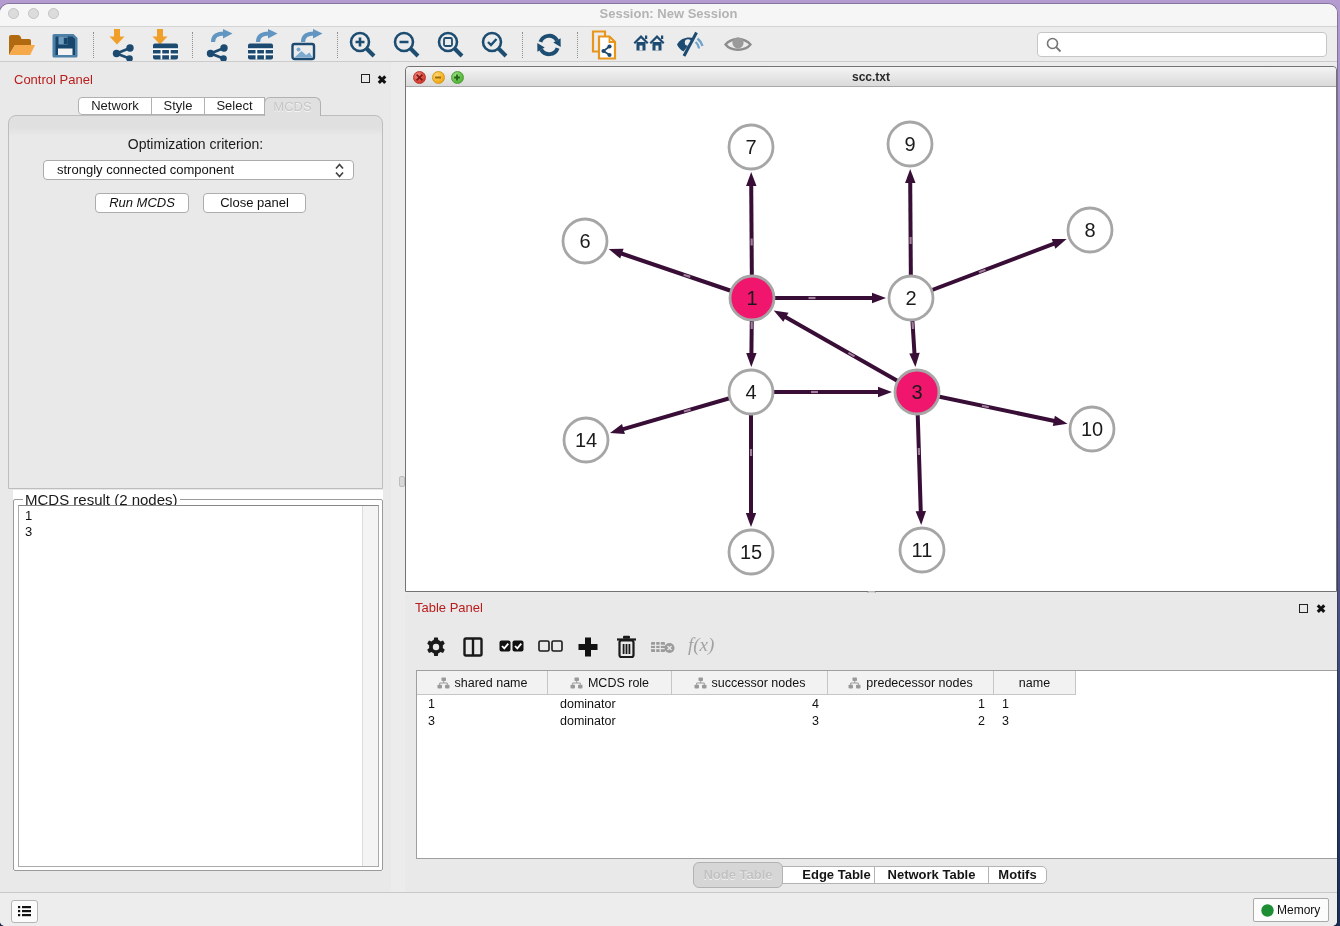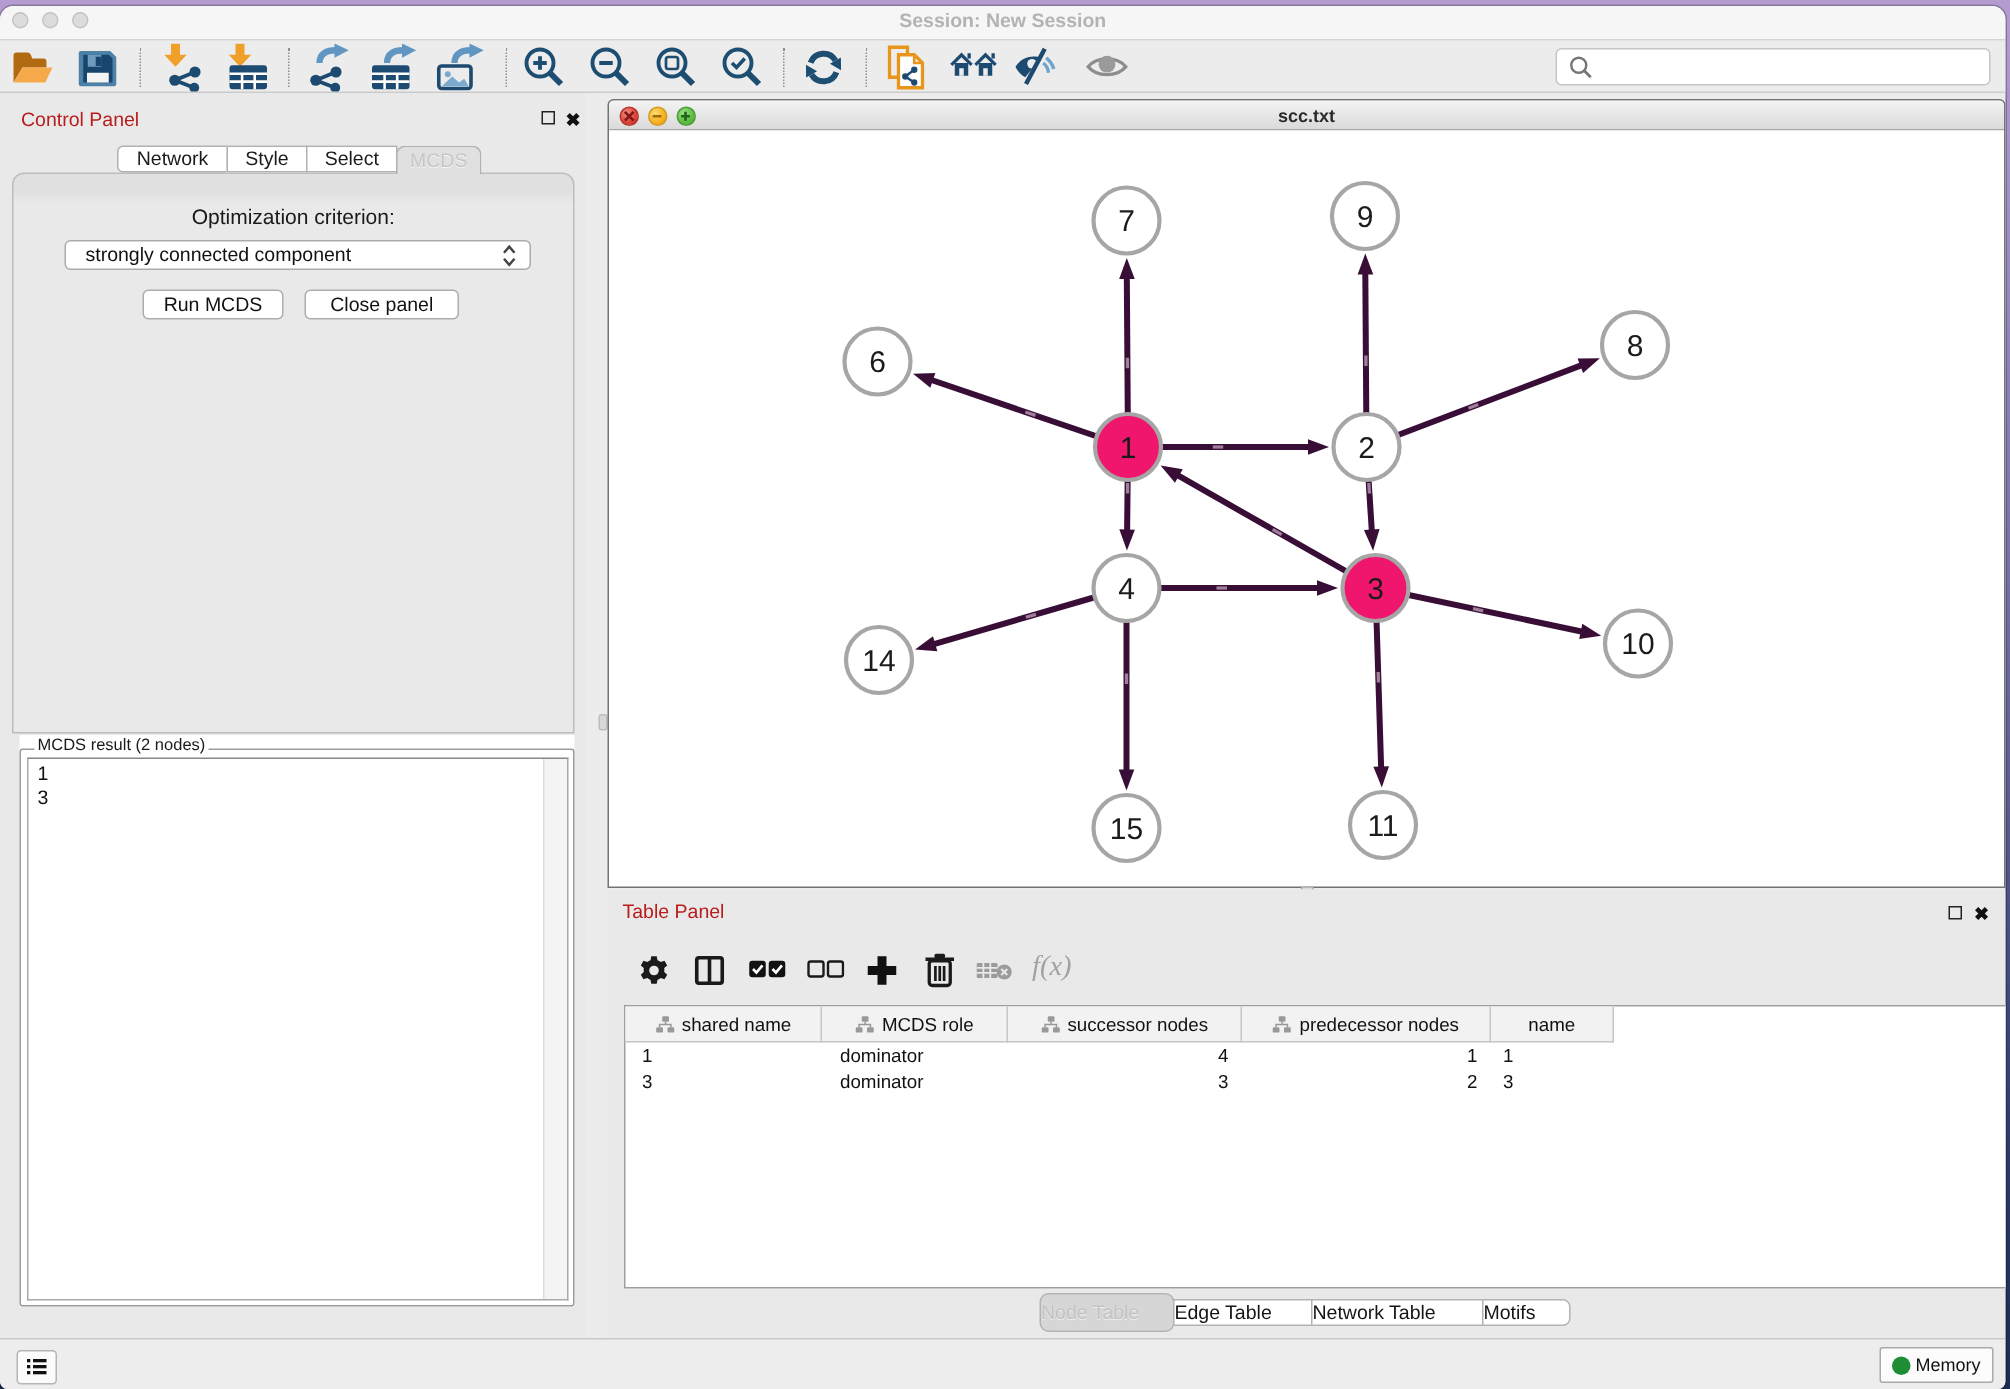--- a/index.html
+++ b/index.html
@@ -23,33 +23,33 @@
 .close-ic { position:absolute; font-size:12px; font-weight:bold; color:#111; line-height:11px; }
 .tab { position:absolute; top:35px; height:18px; background:#fff; border:1px solid #b1b1b1; font-size:13px; font-weight:normal; color:#1a1a1a; text-align:center; line-height:16px; z-index:2; }
 .tab.sel2 { height:19px; line-height:17px; border-radius:6px 6px 0 0; border-bottom:none; background:#e0e0e0; }
 .tab.sel { color:#c6c6c6; text-shadow:0 1px 0 #f6f6f6; }
 #tabpane { position:absolute; left:8px; top:53px; width:375px; height:374px; background:linear-gradient(180deg,#e0e0e0 0,#e0e0e0 11px,#e9e9e9 20px); border:1px solid #bdbdbd; border-radius:8px 8px 0 0; }
 #optlabel { position:absolute; left:0; top:74px; width:100%; text-align:center; font-size:14px; color:#1a1a1a; }
 #combo { position:absolute; left:43px; top:98px; width:311px; height:20px; background:#fff; border:1px solid #ababab; border-radius:4px; font-size:13px; color:#111; line-height:18px; padding-left:13px; }
 .btn { position:absolute; height:20px; background:#fff; border:1px solid #adadad; border-radius:4px; font-size:13px; color:#111; text-align:center; line-height:18px; }
 #fieldwhite { position:absolute; left:13px; top:428px; width:370px; height:381px; background:#fff; }
 #fieldset { position:absolute; left:13px; top:437px; width:370px; height:372px; border:1px solid #9b9b9b; border-radius:2px; background:#fff; }
-#legend { position:absolute; left:23px; top:429px; background:#fff; font-size:11px; color:#1a1a1a; padding:0 2px; }
+#legend { position:absolute; left:23px; top:429px; background:#fff; font-size:15px; color:#1a1a1a; padding:0 2px; }
 #resultbox { position:absolute; left:18px; top:443px; width:361px; height:362px; background:#fff; border:1px solid #aaa; border-top-color:#888; }
 #resultbox .sb { position:absolute; right:0; top:0; bottom:0; width:16px; background:#f4f4f4; border-left:1px solid #dcdcdc; }
 
 #netwin { position:absolute; left:405px; top:62px; width:932px; height:526px; background:#fff; border:1px solid #737373; border-radius:4px 4px 0 0; }
 #nettitle { position:absolute; left:0; top:0; width:100%; height:20px; background:linear-gradient(#f4f4f4,#dadada); border-bottom:1px solid #a9a9a9; border-radius:4px 4px 0 0; }
 #nettitle .t { position:absolute; width:100%; text-align:center; top:3px; font-size:12px; font-weight:bold; color:#2a2a2a; }
 .wbtn { position:absolute; top:3.5px; width:13px; height:13px; border-radius:50%; }
 #tp { position:absolute; left:405px; top:589px; width:932px; height:299px; background:#e9e9e9; }
 #tbl { position:absolute; left:11px; top:77px; width:1023px; height:189px; background:#fff; border:1px solid #9f9f9f; }
 .hc { position:absolute; top:0; height:24px; background:#f2f2f2; border-right:1px solid #c6c6c6; border-bottom:1px solid #c6c6c6; display:flex; align-items:center; justify-content:center; font-size:12.5px; color:#111; gap:5px; }
 .cell { position:absolute; font-size:12.5px; color:#111; height:17px; line-height:17px; }
-.btab { position:absolute; top:273px; height:18px; background:#fff; border:1px solid #b3b3b3; font-size:13px; font-weight:normal; color:#151515; line-height:16px; }
+.btab { position:absolute; top:273px; height:18px; background:#fff; border:1px solid #b3b3b3; font-size:13px; font-weight:bold; color:#151515; text-align:center; line-height:16px; }
 .btab.sel { top:269px; height:26px; line-height:24px; border-radius:6px; }
 .btab.sel { background:#d6d6d6; color:#c2c2c2; text-shadow:0 1px 0 #f2f2f2; }
 
 #statusbar { position:absolute; left:0; top:888px; width:100%; height:34px; background:#ededed; border-top:1px solid #c9c9c9; }
 #memory { position:absolute; right:8px; top:5px; width:76px; height:24px; background:#fcfcfc; border:1px solid #a9a9a9; border-radius:2px; font-size:12px; color:#111; }
 #listbtn { position:absolute; left:11px; top:7px; width:27px; height:23px; background:#fbfbfb; border:1px solid #b5b5b5; border-radius:3px; }
 </style>
 </head>
 <body>
 <div id="win">
@@ -203,21 +203,21 @@
     <div class="tab" style="left:151px;width:54px;">Style</div>
     <div class="tab" style="left:204px;width:61px;">Select</div>
     <div class="tab sel sel2" style="left:264px;width:57px;">MCDS</div>
     <div id="tabpane"></div>
     <div id="optlabel">Optimization criterion:</div>
     <div id="combo">strongly connected component
       <svg width="11" height="15" style="position:absolute;right:8px;top:2px;" viewBox="0 0 11 15">
         <path d="M2 5.5 L5.5 1.5 L9 5.5 M2 9.5 L5.5 13.5 L9 9.5" fill="none" stroke="#444" stroke-width="1.7"></path>
       </svg>
     </div>
-    <div class="btn" style="left:95px;top:131px;width:94px;">Run MCDS</div>
+    <div class="btn" style="left:95px;top:131px;width:94px;font-style:italic;">Run MCDS</div>
     <div class="btn" style="left:203px;top:131px;width:103px;">Close panel</div>
     <div id="fieldwhite"></div>
     <div id="fieldset"></div>
     <div id="legend">MCDS result (2 nodes)</div>
     <div id="resultbox">
       <div style="position:absolute;left:6px;top:2px;font-size:13px;line-height:16px;color:#111;">1<br>3</div>
       <div class="sb"></div>
     </div>
   </div>
 

